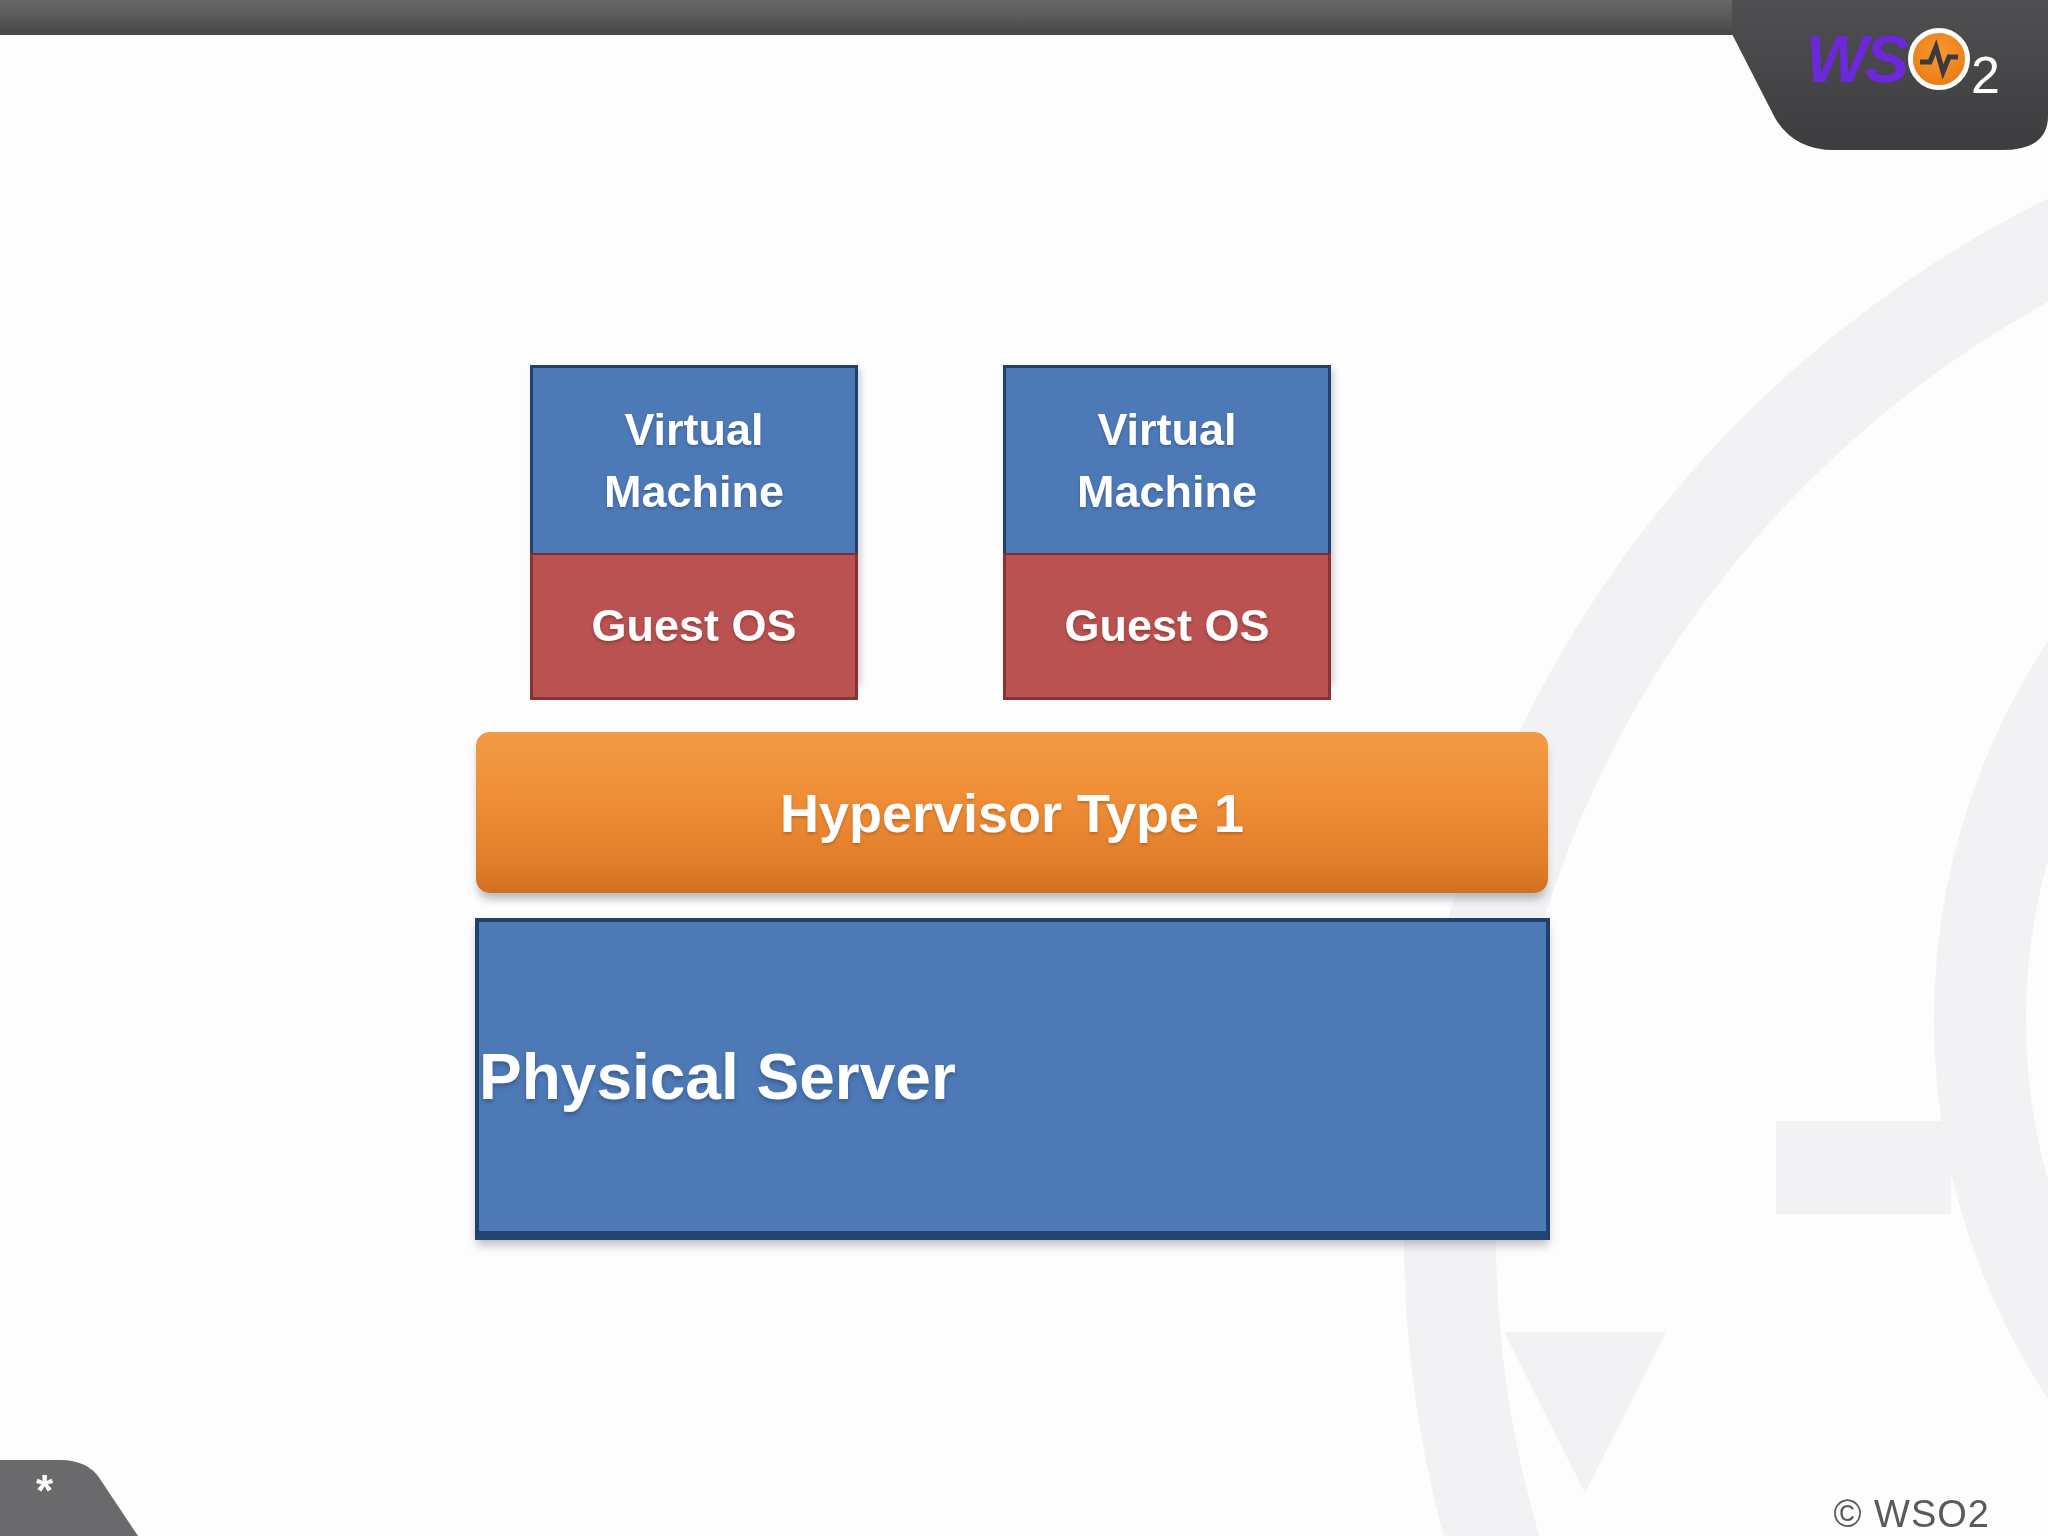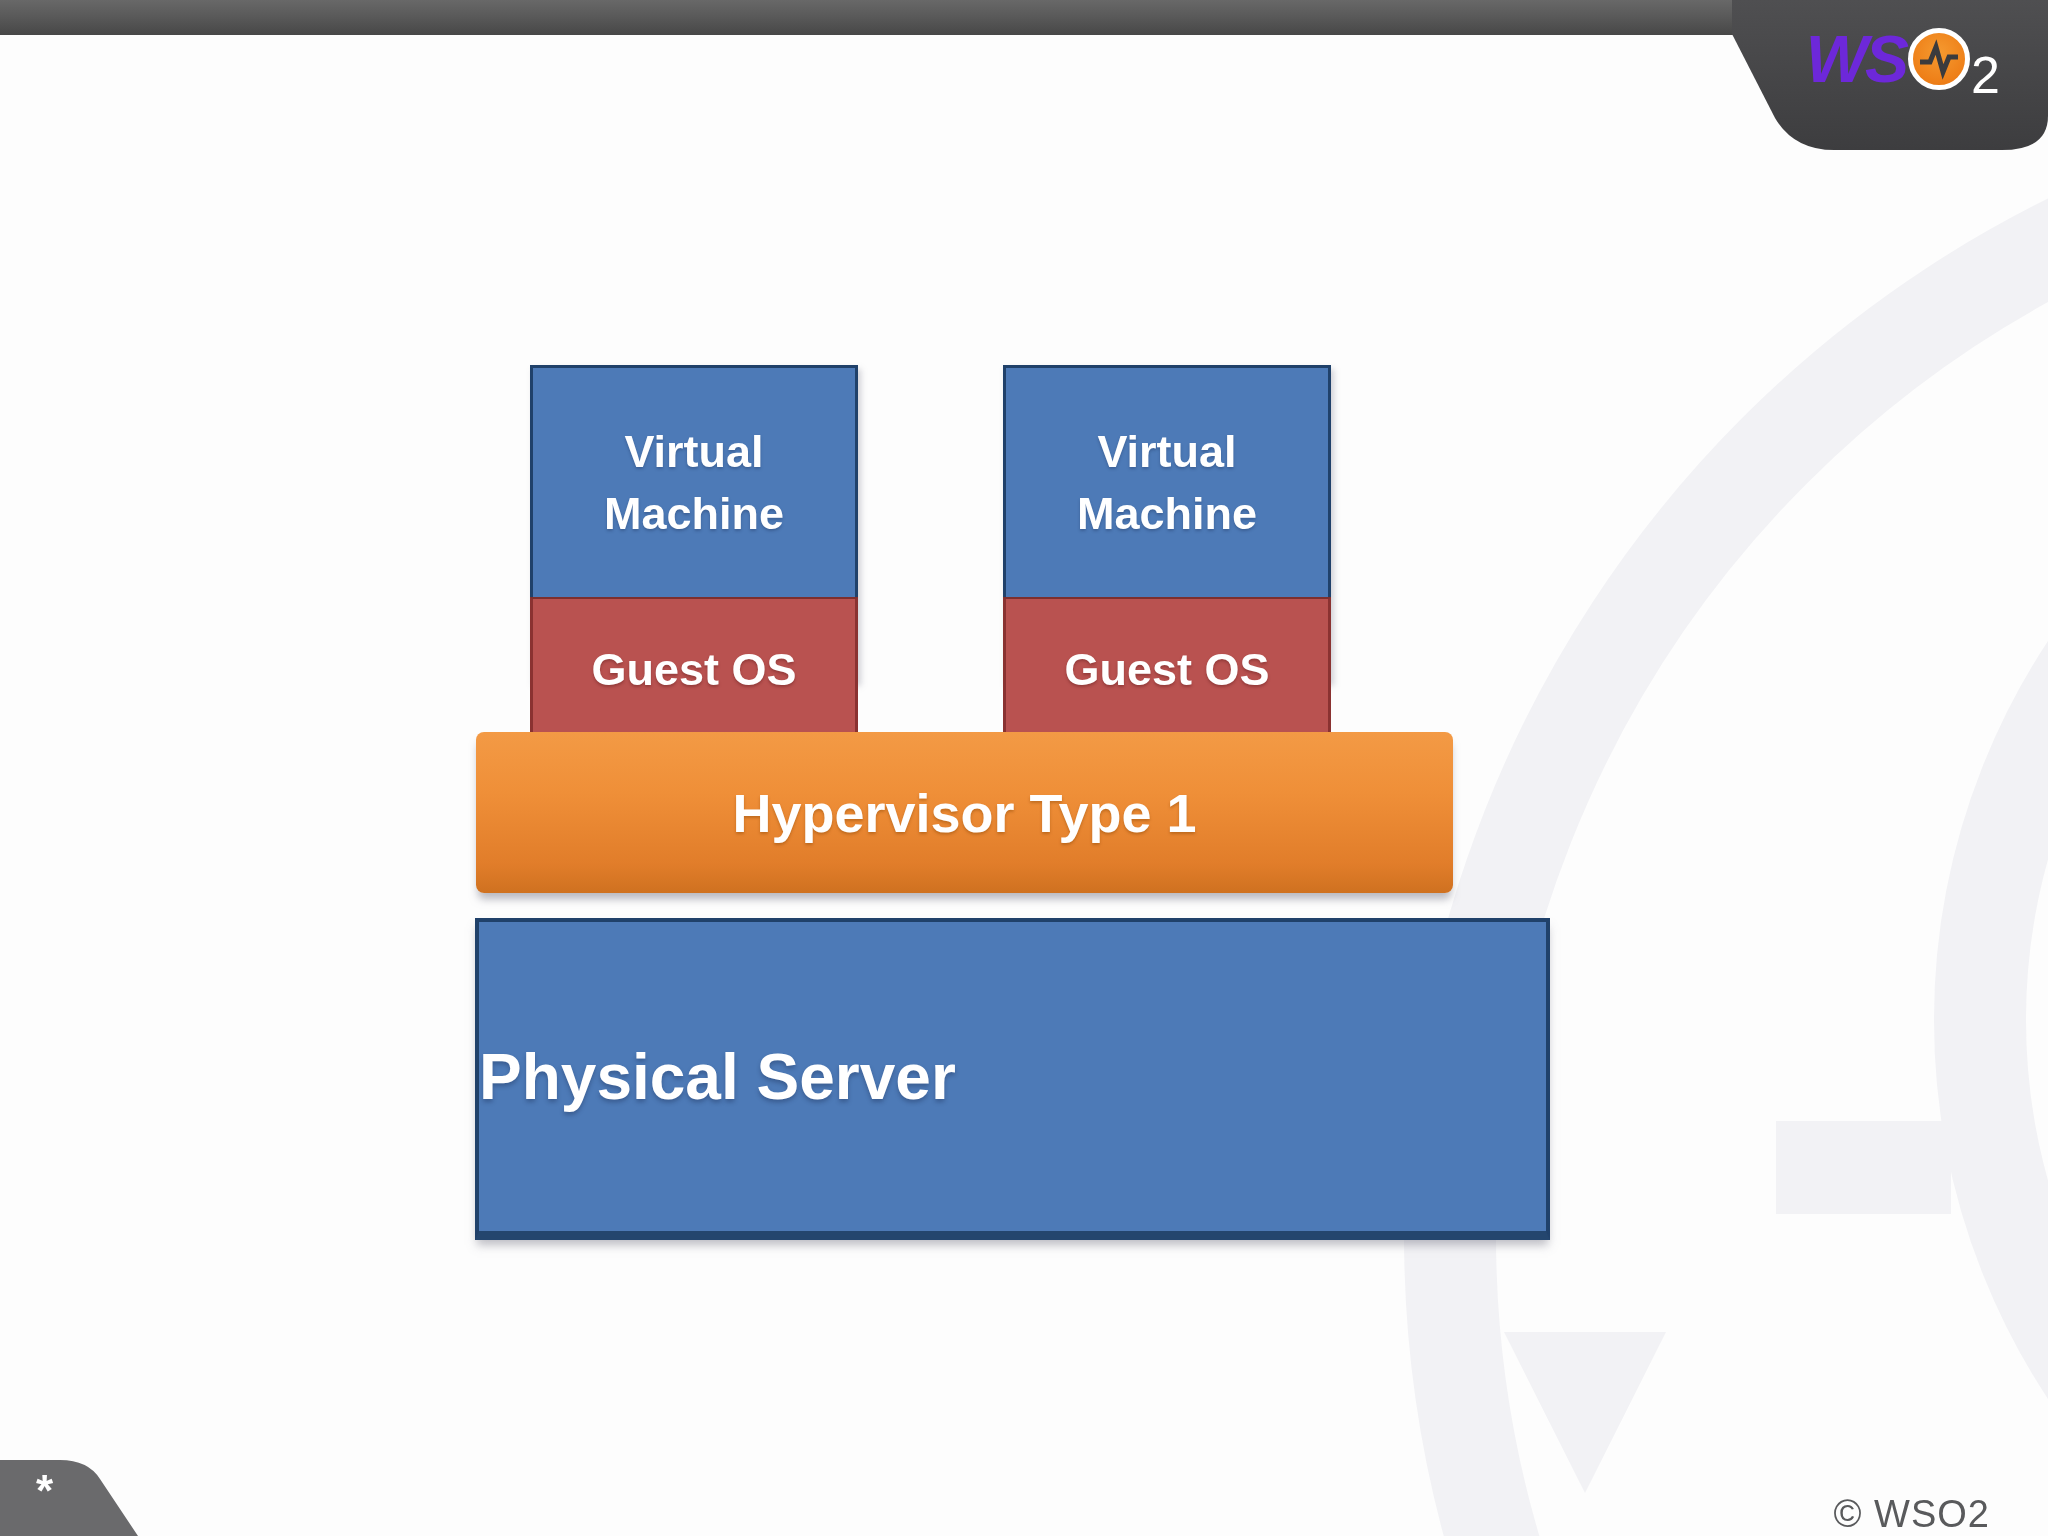--- a/index.html
+++ b/index.html
@@ -46,21 +46,21 @@
   }
   
   .diagram{position:absolute;left:0;top:0;z-index:1;width:2048px;height:1536px;}
   .vm-card{
     position:absolute;width:328px;height:317px;
     box-shadow:3px 4px 6px rgba(130,130,145,0.35);
   }
   .vm-card.vm1{left:530px;top:365px;}
   .vm-card.vm2{left:1003px;top:365px;}
   .vm-top{
-    box-sizing:border-box;width:328px;height:232px;
+    box-sizing:border-box;width:328px;height:188px;
     background:#4d7ab7;
     border:3px solid #20416a;border-bottom:none;
     display:flex;align-items:center;justify-content:center;
   }
   .vm-label{
     color:#ffffff;font-weight:700;font-size:45px;line-height:62px;
     text-align:center;white-space:pre-line;
     text-shadow:0 2px 3px rgba(30,50,90,0.35);
   }
   .vm-bottom{
@@ -68,22 +68,22 @@
     background:#b95250;
     border:3px solid #8a3231;border-top:2px solid #7d2f2d;
     display:flex;align-items:center;justify-content:center;
   }
   .os-label{
     color:#ffffff;font-weight:700;font-size:45px;
     text-shadow:0 2px 3px rgba(90,25,25,0.4);
   }
   .hyper-bar{
     position:absolute;left:476px;top:732px;
-    box-sizing:border-box;width:977px;height:161px;
-    border-radius:8px;
+    box-sizing:border-box;width:1072px;height:161px;
+    border-radius:14px;
     background:linear-gradient(180deg,#f39a45 0%,#ef8f38 38%,#e17d2a 82%,#cf7120 100%);
     box-shadow:0 8px 9px -2px rgba(125,125,140,0.55);
     display:flex;align-items:center;justify-content:center;
   }
   .hyper-label{
     color:#ffffff;font-weight:700;font-size:54px;
     text-shadow:0 2px 3px rgba(130,65,0,0.4);
   }
   .server-box{
     position:absolute;left:475px;top:918px;

